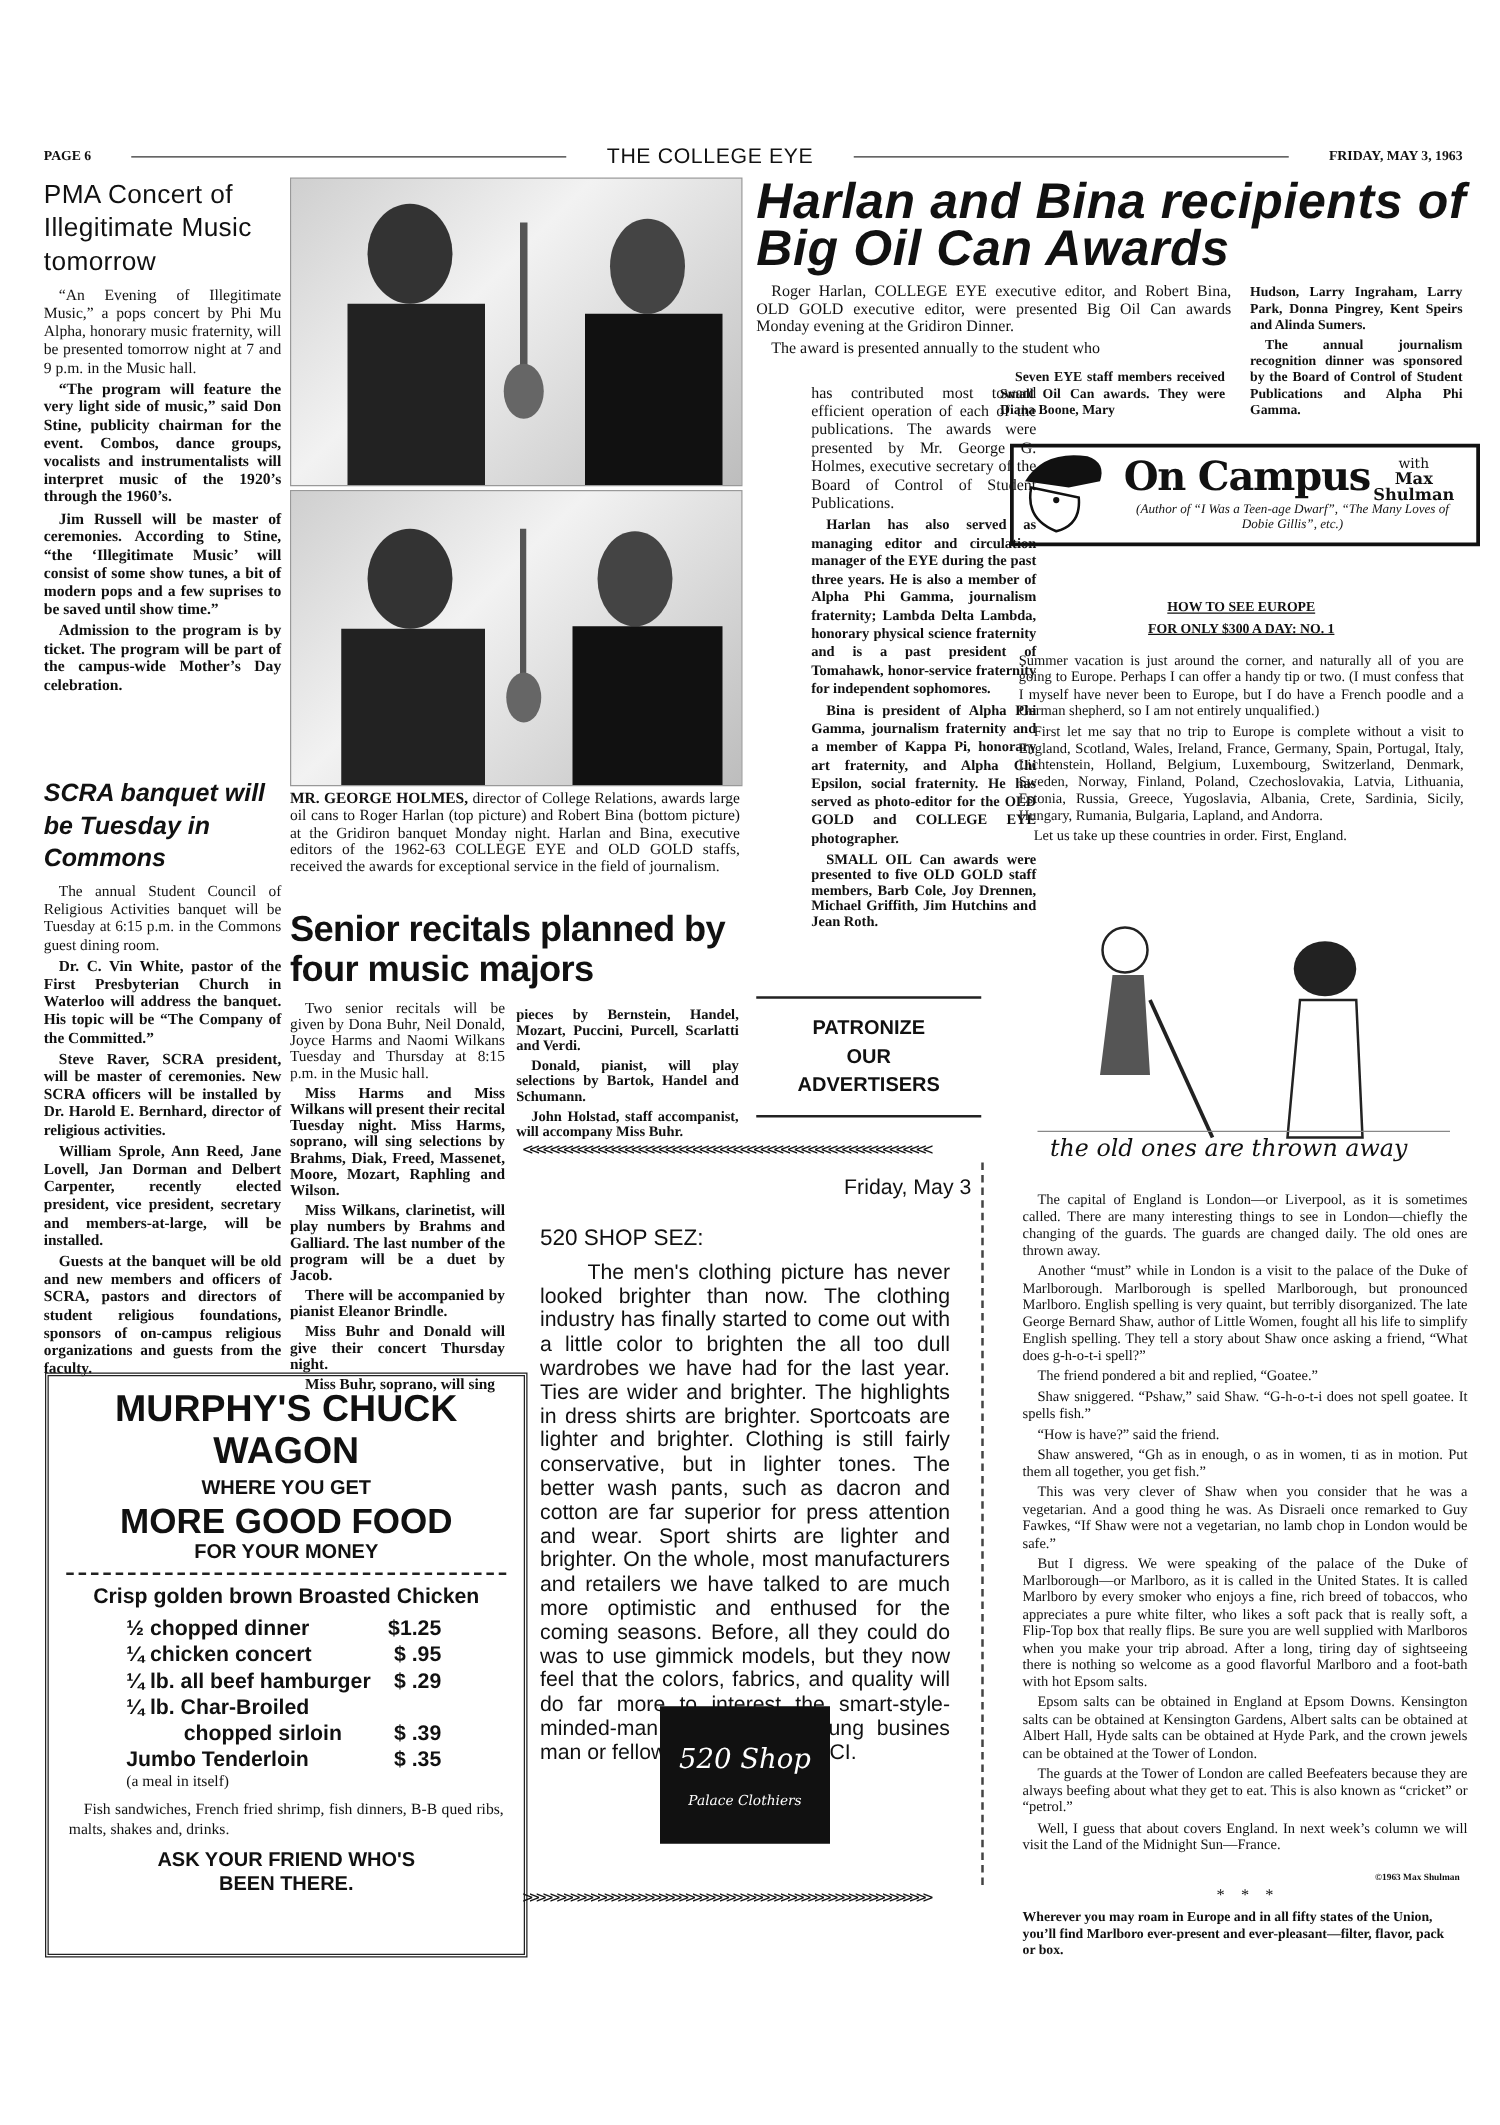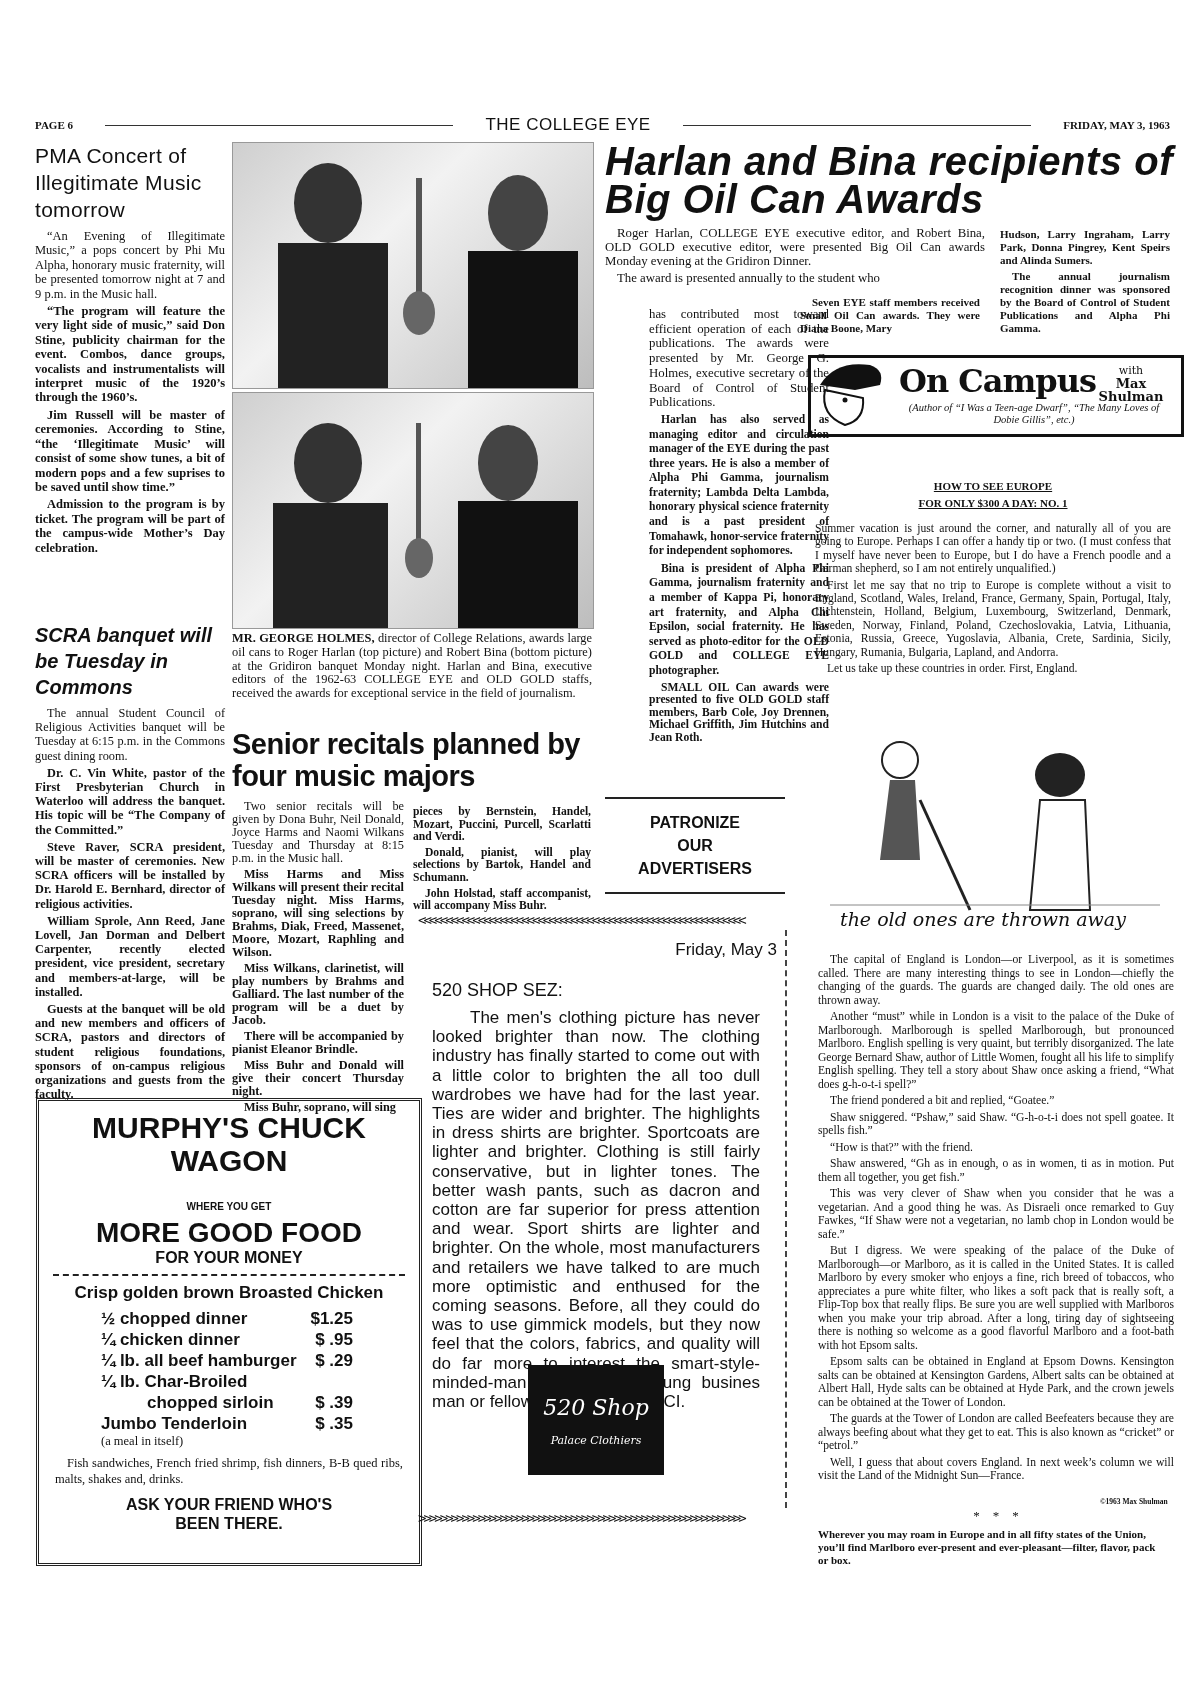--- a/index.html
+++ b/index.html
@@ -159,49 +159,49 @@
     <path d="M10 185 L340 185" stroke="#888" stroke-width="1"></path>
   </svg>
 </div>
 <div class="abs" style="left:840px;top:908px;font-family:'DejaVu Serif',serif;font-style:italic;font-size:19px;">the old ones are thrown away</div>
 
 <div class="abs body-txt" style="left:818px;top:953px;width:356px;font-size:11.6px;line-height:13.5px;">
   <p>The capital of England is London—or Liverpool, as it is sometimes called. There are many interesting things to see in London—chiefly the changing of the guards. The guards are changed daily. The old ones are thrown away.</p>
   <p>Another “must” while in London is a visit to the palace of the Duke of Marlborough. Marlborough is spelled Marlborough, but pronounced Marlboro. English spelling is very quaint, but terribly disorganized. The late George Bernard Shaw, author of Little Women, fought all his life to simplify English spelling. They tell a story about Shaw once asking a friend, “What does g-h-o-t-i spell?”</p>
   <p>The friend pondered a bit and replied, “Goatee.”</p>
   <p>Shaw sniggered. “Pshaw,” said Shaw. “G-h-o-t-i does not spell goatee. It spells fish.”</p>
-  <p>“How is that?” with the friend.</p>
+  <p>“How is have?” said the friend.</p>
   <p>Shaw answered, “Gh as in enough, o as in women, ti as in motion. Put them all together, you get fish.”</p>
   <p>This was very clever of Shaw when you consider that he was a vegetarian. And a good thing he was. As Disraeli once remarked to Guy Fawkes, “If Shaw were not a vegetarian, no lamb chop in London would be safe.”</p>
   <p>But I digress. We were speaking of the palace of the Duke of Marlborough—or Marlboro, as it is called in the United States. It is called Marlboro by every smoker who enjoys a fine, rich breed of tobaccos, who appreciates a pure white filter, who likes a soft pack that is really soft, a Flip-Top box that really flips. Be sure you are well supplied with Marlboros when you make your trip abroad. After a long, tiring day of sightseeing there is nothing so welcome as a good flavorful Marlboro and a foot-bath with hot Epsom salts.</p>
   <p>Epsom salts can be obtained in England at Epsom Downs. Kensington salts can be obtained at Kensington Gardens, Albert salts can be obtained at Albert Hall, Hyde salts can be obtained at Hyde Park, and the crown jewels can be obtained at the Tower of London.</p>
   <p>The guards at the Tower of London are called Beefeaters because they are always beefing about what they get to eat. This is also known as “cricket” or “petrol.”</p>
   <p>Well, I guess that about covers England. In next week’s column we will visit the Land of the Midnight Sun—France.</p>
 </div>
 <div class="abs serif" style="left:1100px;top:1497px;font-size:7.5px;font-weight:bold;">©1963 Max Shulman</div>
 <div class="abs center serif" style="left:818px;top:1508px;width:356px;font-size:13px;white-space:pre;">*    *    *</div>
 <div class="abs serif" style="left:818px;top:1528px;width:340px;font-size:11px;font-weight:bold;line-height:13px;">Wherever you may roam in Europe and in all fifty states of the Union, you’ll find Marlboro ever-present and ever-pleasant—filter, flavor, pack or box.</div>
 
 <div class="abs box" style="left:36px;top:1098px;width:380px;height:462px;">
   <div class="hl-sans center" style="margin-top:10px;font-size:30px;line-height:33px;">
     <div>MURPHY'S CHUCK</div>
     <div>WAGON</div>
   </div>
-  <div class="hl-sans center" style="font-size:10px;line-height:20px;margin-top:20px;">WHERE YOU GET</div>
+  <div class="hl-sans center" style="font-size:16px;line-height:20px;margin-top:4px;">WHERE YOU GET</div>
   <div class="hl-sans center" style="font-size:28px;line-height:31px;">MORE GOOD FOOD</div>
   <div class="hl-sans center" style="font-size:16px;line-height:20px;">FOR YOUR MONEY</div>
   <div style="margin:6px 14px;border-top:2px dashed #222;"></div>
   <div class="hl-sans center" style="font-size:17px;line-height:22px;">Crisp golden brown Broasted Chicken</div>
   <div style="margin:4px 0 0 62px;width:252px;">
     <div class="menu-row">
         <span>½ chopped dinner</span>
         <span>$1.25</span>
       </div>
     <div class="menu-row">
-        <span>¼ chicken dinner</span>
+        <span>¼ chicken concert</span>
         <span>$ .95</span>
       </div>
     <div class="menu-row">
         <span>¼ lb. all beef hamburger</span>
         <span>$ .29</span>
       </div>
     <div class="menu-row">
         <span>¼ lb. Char-Broiled</span>
         <span></span>
       </div>

